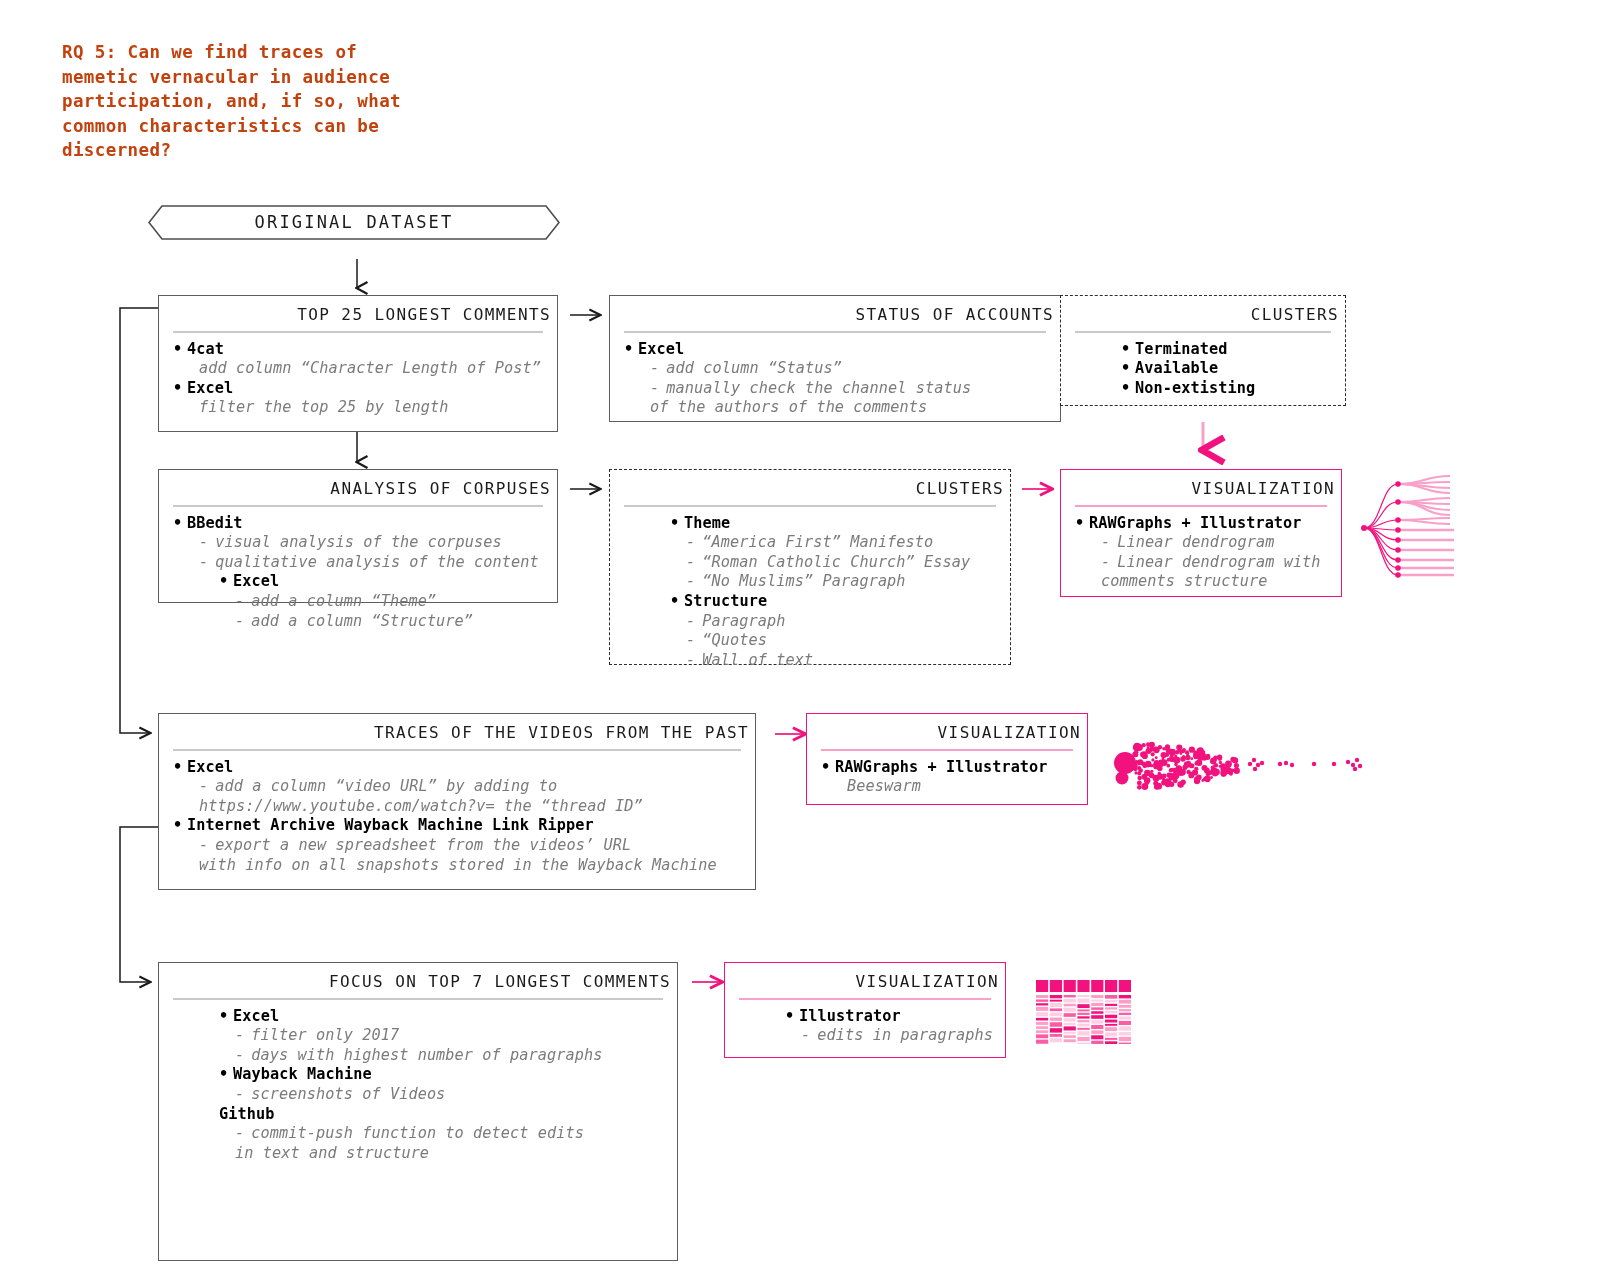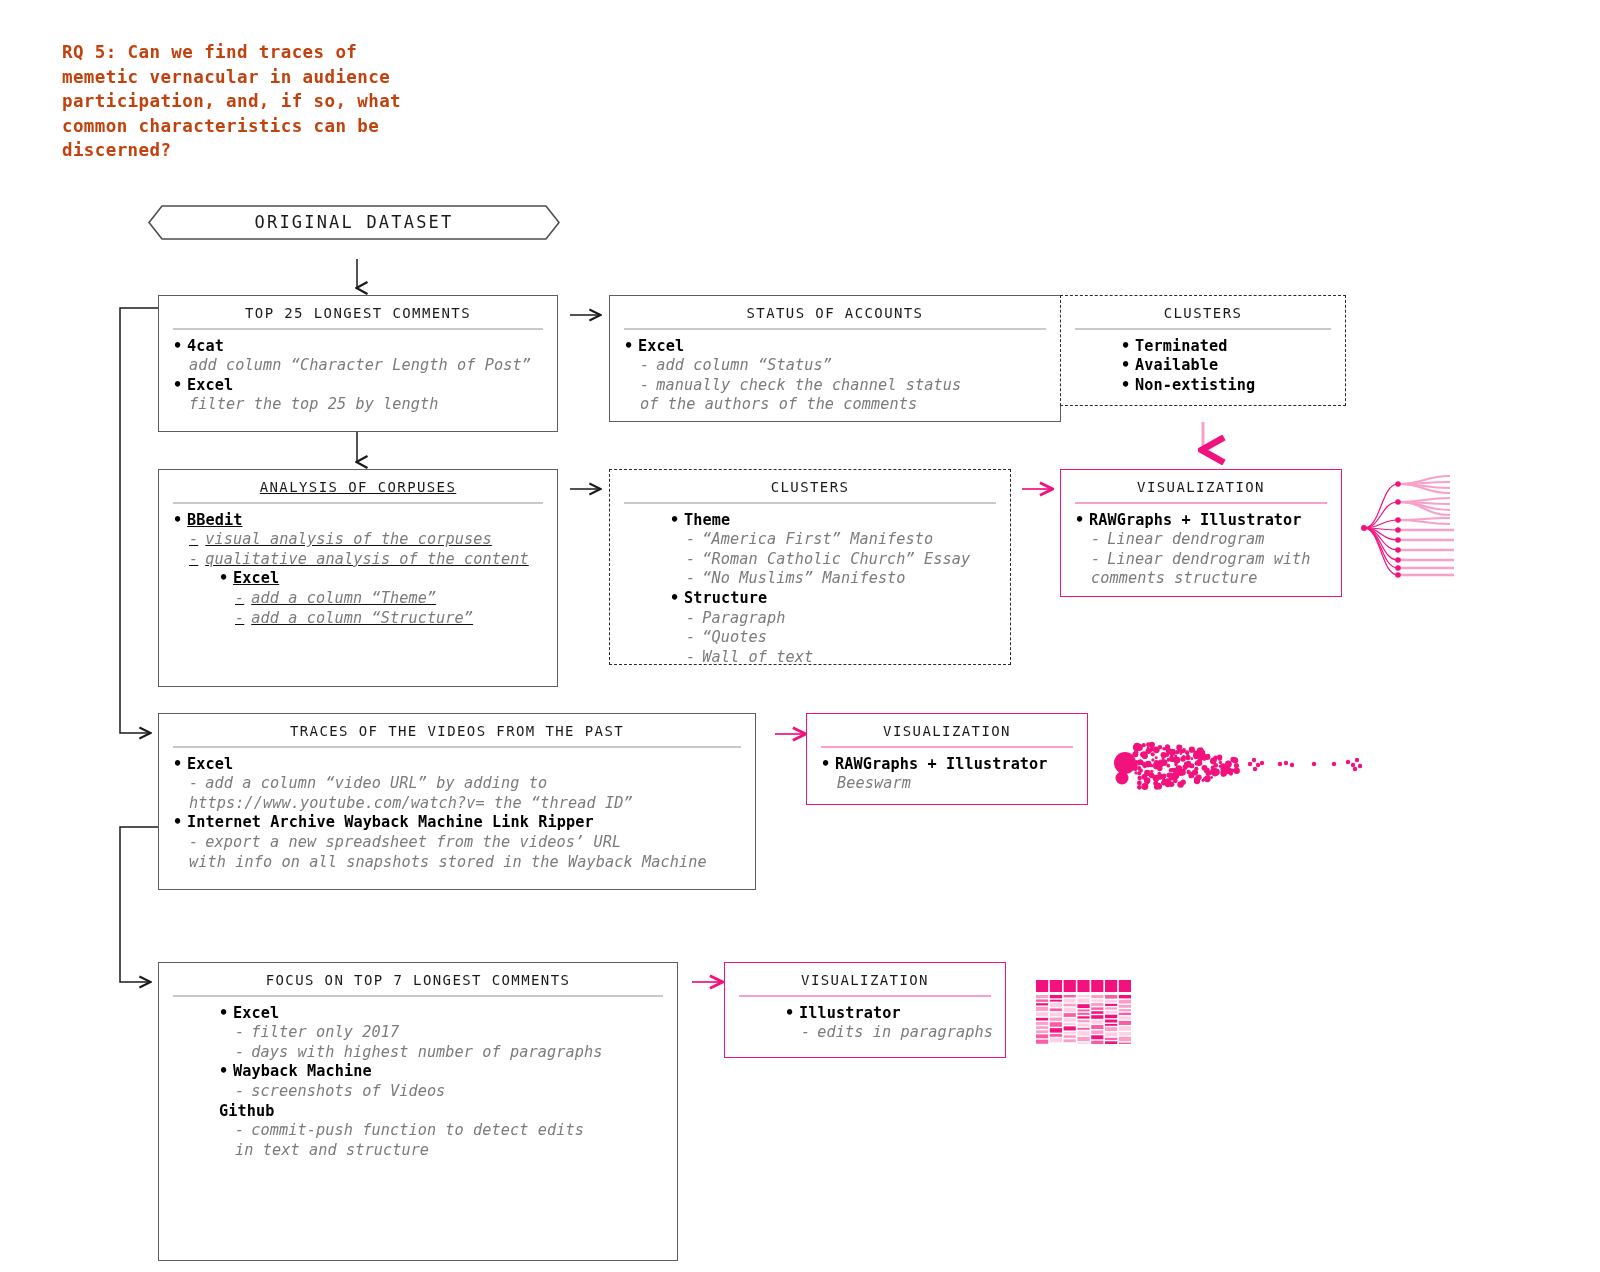--- a/index.html
+++ b/index.html
@@ -37,22 +37,22 @@
     background: #fff;
     border: 1.4px solid #5d5d5d;
   }
   .node.dashed {
     border: 1.5px dashed #2b2b2b;
   }
   .node.pink {
     border: 1.6px solid #f2127e;
   }
   .node-title {
-    text-align: center;
-    font-size: 14px;
+    text-align: right;
+    font-size: 16px;
     letter-spacing: 1.4px;
     padding: 9px 6px 7px 6px;
     color: #1a1a1a;
     white-space: nowrap;
   }
   .node-rule {
     height: 1.6px;
     background: #c9c9c9;
     margin: 0 14px;
   }
@@ -75,21 +75,21 @@
   .li.ital {
     font-style: italic;
     color: #7b7b7b;
     letter-spacing: 0.1px;
   }
   .li .bullet {
     display: inline-block;
     width: 14px;
   }
   .lvl0 { margin-left: 0px; }
-  .lvl0i { margin-left: 16px; }
+  .lvl0i { margin-left: 26px; }
   .lvl1 { margin-left: 46px; }
   .lvl1i { margin-left: 62px; }
   .dashmark { margin-right: 7px; }
 
   
   #hex-banner {
     position: absolute;
     left: 148px;
     top: 205px;
     width: 412px;
@@ -199,41 +199,41 @@
 <div class="node dashed" style="left:1060px; top:295px; width:286px; height:111px;">
   <div class="node-title">CLUSTERS</div>
   <div class="node-rule"></div>
   <div class="node-body">
       <div class="li bold lvl1"><span class="bullet">•</span><span>Terminated</span></div>
       <div class="li bold lvl1"><span class="bullet">•</span><span>Available</span></div>
       <div class="li bold lvl1"><span class="bullet">•</span><span>Non-extisting</span></div>
     </div>
 </div>
 
-<div class="node" style="left:158px; top:469px; width:400px; height:218px;text-decoration:underline;">
+<div class="node" style="left:158px; top:469px; width:400px; height:134px;">
   <div class="node-title">ANALYSIS OF CORPUSES</div>
   <div class="node-rule"></div>
   <div class="node-body">
       <div class="li bold lvl0"><span class="bullet">•</span><span>BBedit</span></div>
       <div class="li ital lvl0i"><span class="dashmark">-</span><span>visual analysis of the corpuses</span></div>
       <div class="li ital lvl0i"><span class="dashmark">-</span><span>qualitative analysis of the content</span></div>
       <div class="li bold lvl1"><span class="bullet">•</span><span>Excel</span></div>
       <div class="li ital lvl1i"><span class="dashmark">-</span><span>add a column “Theme”</span></div>
       <div class="li ital lvl1i"><span class="dashmark">-</span><span>add a column “Structure”</span></div>
     </div>
 </div>
 
 <div class="node dashed" style="left:609px; top:469px; width:402px; height:196px;">
   <div class="node-title">CLUSTERS</div>
   <div class="node-rule"></div>
   <div class="node-body">
       <div class="li bold lvl1"><span class="bullet">•</span><span>Theme</span></div>
       <div class="li ital lvl1i"><span class="dashmark">-</span><span>“America First” Manifesto</span></div>
       <div class="li ital lvl1i"><span class="dashmark">-</span><span>“Roman Catholic Church” Essay</span></div>
-      <div class="li ital lvl1i"><span class="dashmark">-</span><span>“No Muslims” Manifesto</span></div>
+      <div class="li ital lvl1i"><span class="dashmark">-</span><span>“No Muslims” Paragraph</span></div>
       <div class="li bold lvl1"><span class="bullet">•</span><span>Structure</span></div>
       <div class="li ital lvl1i"><span class="dashmark">-</span><span>Paragraph</span></div>
       <div class="li ital lvl1i"><span class="dashmark">-</span><span>“Quotes</span></div>
       <div class="li ital lvl1i"><span class="dashmark">-</span><span>Wall of text</span></div>
     </div>
 </div>
 
 <div class="node pink" style="left:1060px; top:469px; width:282px; height:128px;">
   <div class="node-title">VISUALIZATION</div>
   <div class="node-rule"></div>

